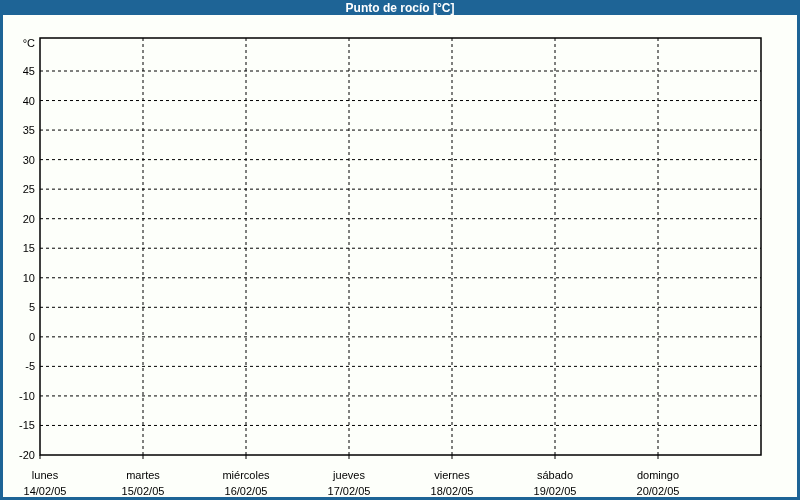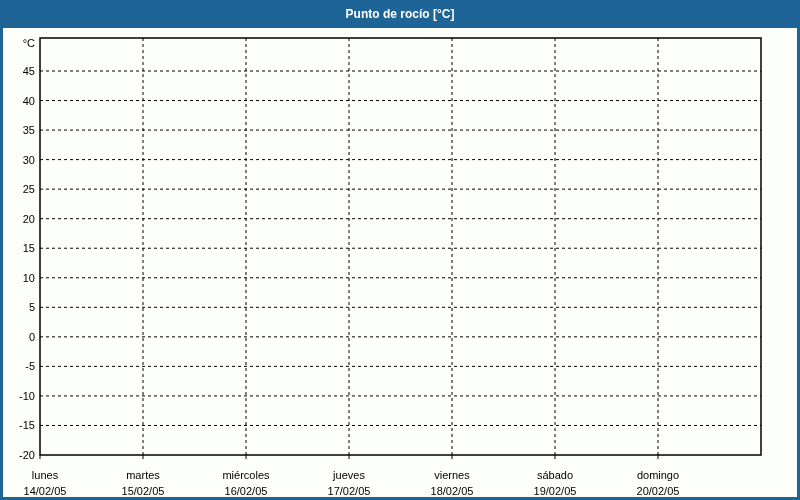--- a/index.html
+++ b/index.html
@@ -11,21 +11,21 @@
   .window {
     position: relative;
     width: 800px;
     height: 500px;
     background: #fdfffa;
     overflow: hidden;
   }
   .titlebar {
     position: absolute;
     left: 0; top: 0;
-    width: 800px; height: 28px;
+    width: 800px; height: 15px;
     background: #1e6496;
     display: flex;
     align-items: center;
     justify-content: center;
   }
   .titlebar span {
     color: #ffffff;
     font-size: 12px;
     font-weight: bold;
     font-family: "Liberation Sans", sans-serif;

